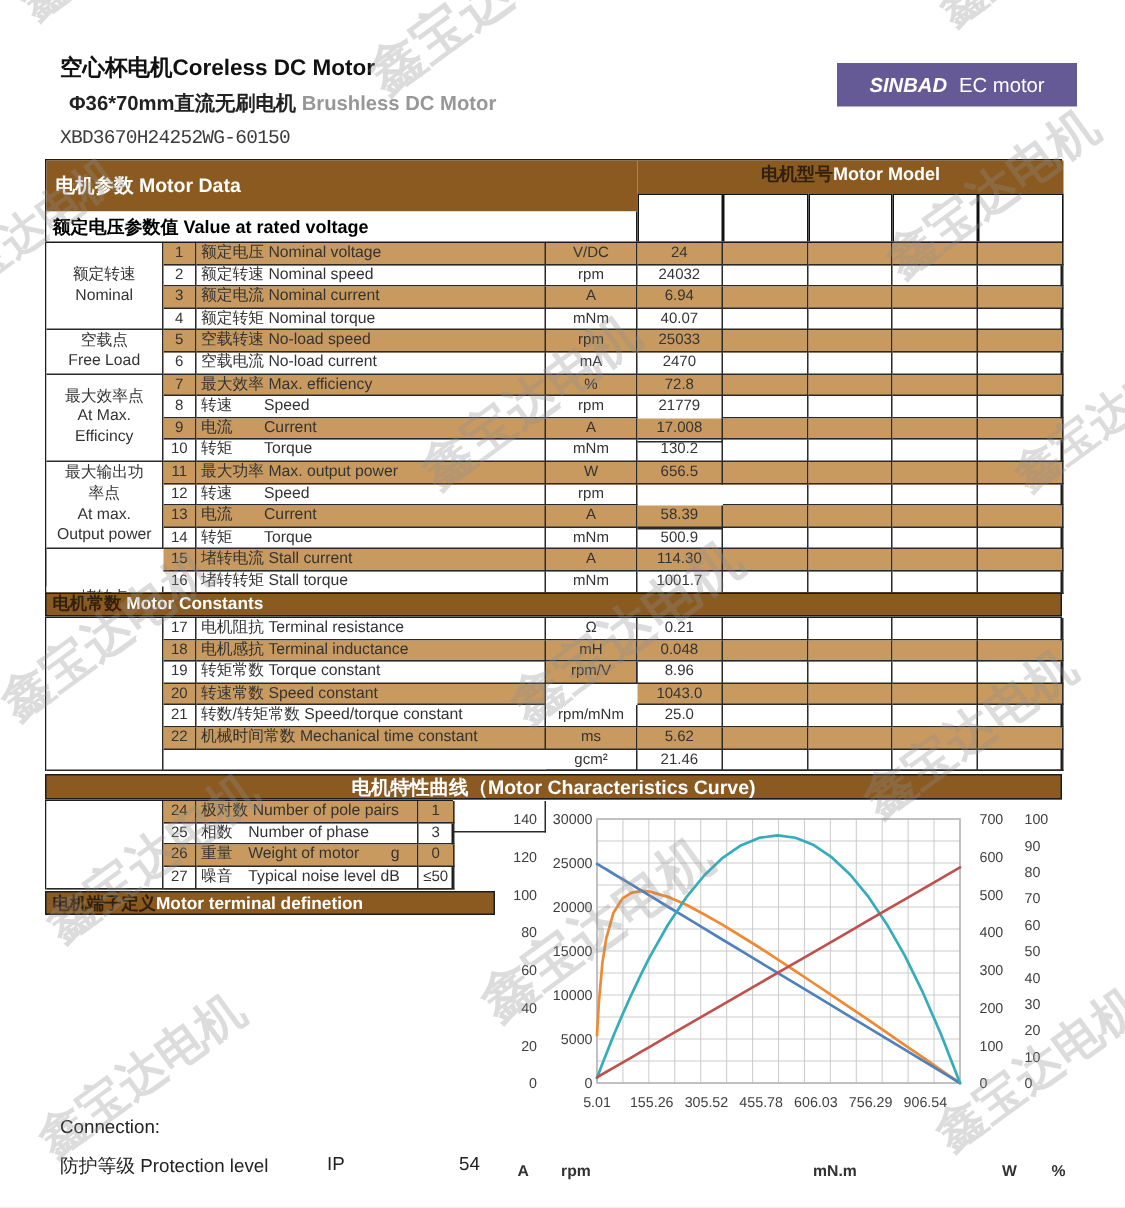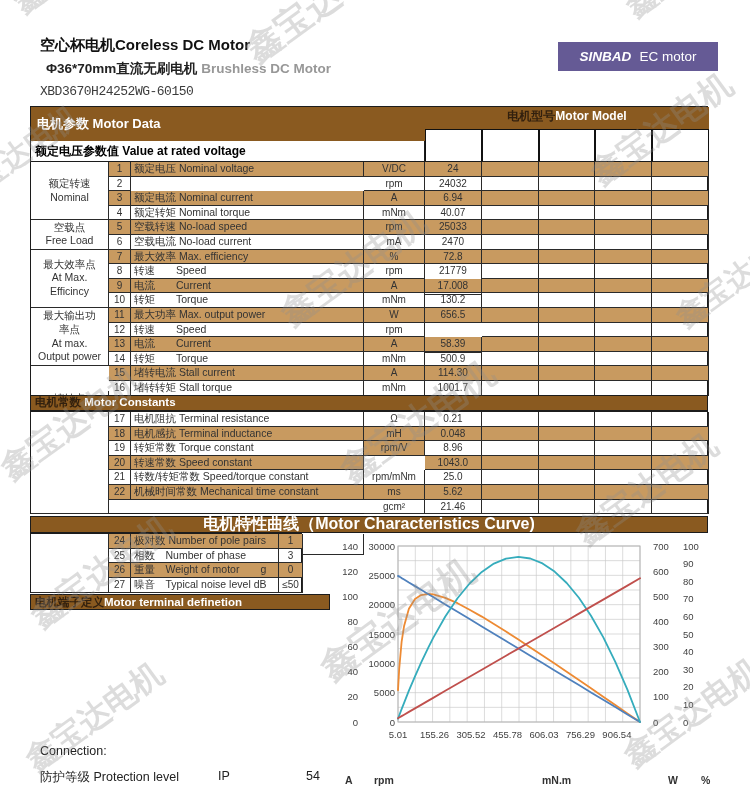--- a/index.html
+++ b/index.html
@@ -21,21 +21,21 @@
   .hdr-rated{left:0;top:34px;width:394px;height:21px;background:#fff;border-right:1px solid #1c1c1c;box-sizing:border-box;}
   .hdr-rated .t{position:absolute;left:4px;top:0;line-height:21px;font-weight:bold;font-size:12px;color:#000;}
   .hdr-right-brown{left:394px;top:0;width:284px;height:55px;background:#8a5a20;}
   .hdr-model-label{position:absolute;left:0;top:1px;width:284px;text-align:center;font-size:12px;font-weight:bold;color:#fff;}
   .hdr-model-label .cn{color:#32200e;}
   .model-cell{position:absolute;top:22px;height:33px;background:#fff;border:1px solid #111;box-sizing:border-box;}
   
   .bar{background:#8a5a20;color:#fff;box-sizing:border-box;border:1px solid #1c1c1c;}
   .bar .cn-dark{color:#32200e;}
   .bar-left{padding-left:4px;font-weight:bold;font-size:11.5px;display:flex;align-items:center;}
-  .bar-center{font-weight:bold;font-size:16px;display:flex;align-items:center;justify-content:center;}
+  .bar-center{font-weight:bold;font-size:13px;display:flex;align-items:center;justify-content:center;}
   
   .cell{position:absolute;box-sizing:border-box;border-right:1px solid #2a2a2a;border-bottom:1px solid #2a2a2a;
         font-size:10px;color:#333;overflow:hidden;white-space:nowrap;}
   .cell.shaded{background:#c89a60;}
   .c-center{text-align:center;}
   .c-name{font-size:10.5px;padding-left:3px;}
   .group-cell{position:absolute;box-sizing:border-box;border-right:1px solid #2a2a2a;border-bottom:1px solid #2a2a2a;
         background:#fff;display:flex;flex-direction:column;align-items:center;justify-content:center;
         font-size:10.5px;color:#333;line-height:1.3;text-align:center;}
   
@@ -82,20 +82,21 @@
     <div class="abs tblock" id="table-main" style="left:30px;top:161px;width:678px;height:234.6px;">
         <div class="cell c-center shaded" style="left: 78px; top: 0px; width: 22px; height: 14.6px; line-height: 13.6px;">1</div>
         <div class="cell c-name shaded" style="left: 100px; top: 0px; width: 233px; height: 14.6px; line-height: 13.6px;">额定电压 Nominal voltage</div>
         <div class="cell c-center shaded" style="left: 333px; top: 0px; width: 61px; height: 14.6px; line-height: 13.6px;">V/DC</div>
         <div class="cell c-center shaded" style="left: 394px; top: 0px; width: 56.8px; height: 14.6px; line-height: 13.6px;">24</div>
         <div class="cell c-center shaded" style="left: 450.8px; top: 0px; width: 56.8px; height: 14.6px; line-height: 13.6px;"></div>
         <div class="cell c-center shaded" style="left: 507.6px; top: 0px; width: 56.8px; height: 14.6px; line-height: 13.6px;"></div>
         <div class="cell c-center shaded" style="left: 564.4px; top: 0px; width: 56.8px; height: 14.6px; line-height: 13.6px;"></div>
         <div class="cell c-center shaded" style="left: 621.2px; top: 0px; width: 56.8px; height: 14.6px; line-height: 13.6px;"></div>
         <div class="cell c-center" style="left: 78px; top: 14.6px; width: 22px; height: 14.6px; line-height: 13.6px;">2</div>
+        <div class="cell c-name" style="left: 100px; top: 14.6px; width: 233px; height: 14.6px; line-height: 13.6px;">额定转速 Nominal speed</div>
         <div class="cell c-center" style="left: 333px; top: 14.6px; width: 61px; height: 14.6px; line-height: 13.6px;">rpm</div>
         <div class="cell c-center" style="left: 394px; top: 14.6px; width: 56.8px; height: 14.6px; line-height: 13.6px;">24032</div>
         <div class="cell c-center" style="left: 450.8px; top: 14.6px; width: 56.8px; height: 14.6px; line-height: 13.6px;"></div>
         <div class="cell c-center" style="left: 507.6px; top: 14.6px; width: 56.8px; height: 14.6px; line-height: 13.6px;"></div>
         <div class="cell c-center" style="left: 564.4px; top: 14.6px; width: 56.8px; height: 14.6px; line-height: 13.6px;"></div>
         <div class="cell c-center" style="left: 621.2px; top: 14.6px; width: 56.8px; height: 14.6px; line-height: 13.6px;"></div>
         <div class="cell c-center shaded" style="left: 78px; top: 29.2px; width: 22px; height: 14.6px; line-height: 13.6px;">3</div>
         <div class="cell c-name shaded" style="left: 100px; top: 29.2px; width: 233px; height: 14.6px; line-height: 13.6px;">额定电流 Nominal current</div>
         <div class="cell c-center shaded" style="left: 333px; top: 29.2px; width: 61px; height: 14.6px; line-height: 13.6px;">A</div>
         <div class="cell c-center shaded" style="left: 394px; top: 29.2px; width: 56.8px; height: 14.6px; line-height: 13.6px;">6.94</div>

